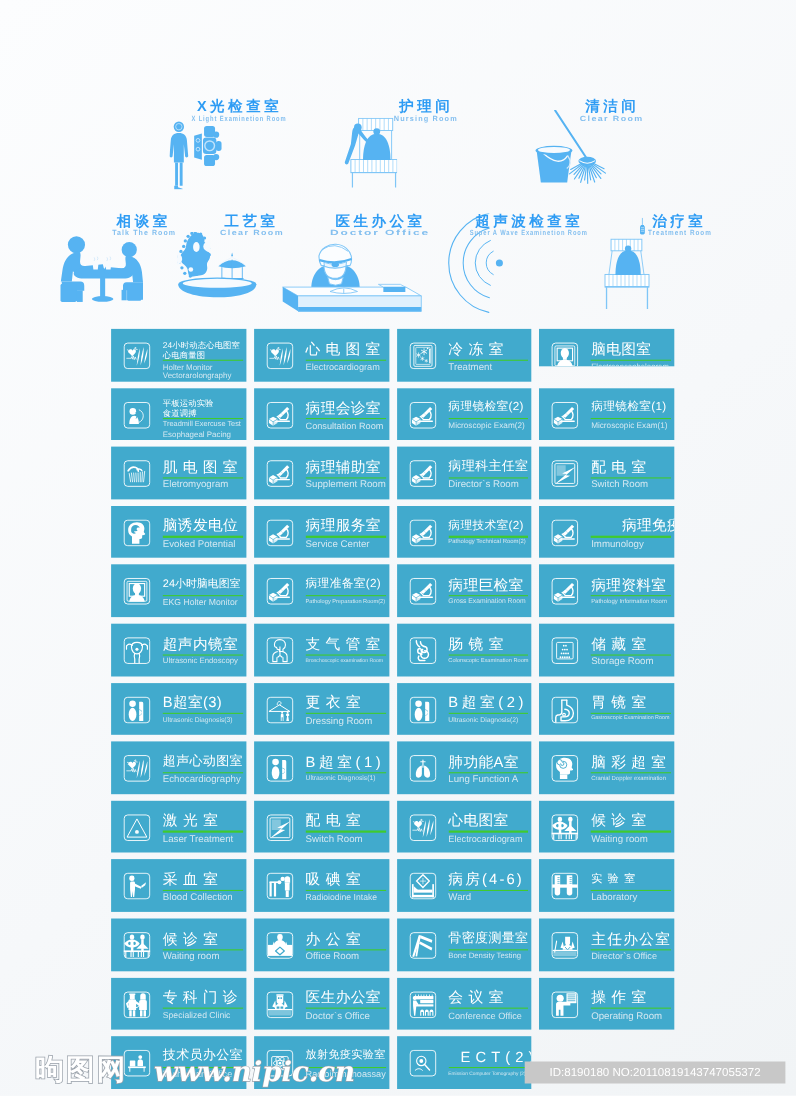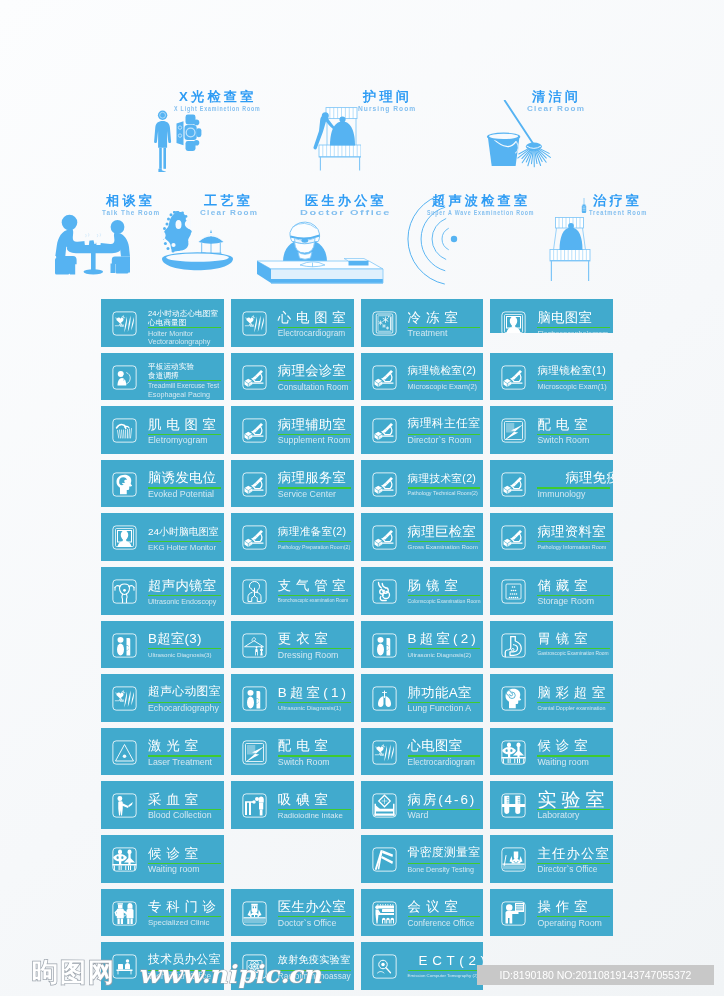--- a/index.html
+++ b/index.html
@@ -1062,21 +1062,21 @@
           <svg viewBox="0 0 100 100" xmlns="http://www.w3.org/2000/svg">
             <rect x="3.5" y="3.5" width="93" height="93" rx="13" ry="13" fill="none" stroke="#ffffff" stroke-width="3.6" opacity="0.9"></rect>
             <path d="M13 11 h20 v63 a10 10 0 0 1-20 0z" fill="#ffffff"></path>
             <path d="M23 19 h8 M23 26 h8 M23 33 h8 M23 40 h8" stroke="#41aacd" stroke-width="2.6"></path>
             <path d="M57 11 h20 v63 a10 10 0 0 1-20 0z" fill="#ffffff"></path>
             <path d="M67 19 h8 M67 26 h8 M67 33 h8 M67 40 h8" stroke="#41aacd" stroke-width="2.6"></path>
             <rect x="4" y="44" width="92" height="12" fill="#ffffff"></rect>
           </svg>
         </div>
   <div class="pbody">
-    <div class="pcn" style="font-size:19px;line-height:13.40px;letter-spacing:5.00px;top:11.50px;">实验室</div>
+    <div class="pcn" style="font-size:10px;line-height:13.40px;letter-spacing:5.00px;top:11.50px;">实验室</div>
     <div class="pgl gl-one"></div>
     <div class="pen" style="font-size:8.80px;line-height:8.80px;top:30.00px;">Laboratory</div>
   </div>
 </div>
 <div class="plate" style="left:0.0px;top:536.0px;width:122.8px;height:47.6px;">
   <div class="picon">
           <svg viewBox="0 0 100 100" xmlns="http://www.w3.org/2000/svg">
             <rect x="3.5" y="3.5" width="93" height="93" rx="13" ry="13" fill="none" stroke="#ffffff" stroke-width="3.6" opacity="0.9"></rect>
             <rect x="24" y="10" width="16" height="19" rx="8" fill="#ffffff"></rect>
             <path d="M32 28 c12 0 23 6 28 15 -5 9-16 15-28 15 -12 0-23-6-28-15 5-9 16-15 28-15z" fill="#ffffff"></path>
@@ -1090,20 +1090,37 @@
             <rect x="2" y="68" width="96" height="6" fill="#ffffff"></rect>
             <path d="M9.5 74 v18 M28.5 74 v18 M36.5 74 v18 M55 74 v18 M66 74 v18 M74 74 v18 M91 74 v18" stroke="#ffffff" stroke-width="4"></path>
           </svg>
         </div>
   <div class="pbody">
     <div class="pcn" style="font-size:13.40px;line-height:13.40px;letter-spacing:5.00px;top:11.50px;">候诊室</div>
     <div class="pgl gl-one"></div>
     <div class="pen" style="font-size:8.80px;line-height:8.80px;top:30.00px;">Waiting room</div>
   </div>
 </div>
+<div class="plate" style="left:129.8px;top:536.0px;width:122.8px;height:47.6px;">
+  <div class="picon">
+          <svg viewBox="0 0 100 100" xmlns="http://www.w3.org/2000/svg">
+            <rect x="3.5" y="3.5" width="93" height="93" rx="13" ry="13" fill="none" stroke="#ffffff" stroke-width="3.6" opacity="0.9"></rect>
+            <rect x="40" y="8" width="20" height="24" rx="9" fill="#ffffff"></rect>
+            <path d="M28 52 c0-13 9-22 22-22 13 0 22 9 22 22z" fill="#ffffff"></path>
+            <path d="M28 36 l-6 16 h10z M72 36 l6 16 H68z" fill="#ffffff"></path>
+            <rect x="6" y="48" width="88" height="40" fill="#ffffff"></rect>
+            <path d="M50 56 L66 70 50 84 34 70z" fill="none" stroke="#41aacd" stroke-width="4.4" stroke-linejoin="round"></path>
+          </svg>
+        </div>
+  <div class="pbody">
+    <div class="pcn" style="font-size:13.40px;line-height:13.40px;letter-spacing:5.00px;top:11.50px;">办公室</div>
+    <div class="pgl gl-one"></div>
+    <div class="pen" style="font-size:8.80px;line-height:8.80px;top:30.00px;">Office Room</div>
+  </div>
+</div>
 <div class="plate" style="left:389.4px;top:536.0px;width:122.8px;height:47.6px;">
   <div class="picon">
           <svg viewBox="0 0 100 100" xmlns="http://www.w3.org/2000/svg">
             <rect x="3.5" y="3.5" width="93" height="93" rx="13" ry="13" fill="none" stroke="#ffffff" stroke-width="3.6" opacity="0.9"></rect>
             <path d="M51 18 h18 v22 c0 6-4 10-9 10 -5 0-9-4-9-10z" fill="#ffffff"></path>
             <path d="M42 66 c0-11 8-19 18-19 10 0 18 8 18 19z" fill="#ffffff"></path>
             <path d="M42 36 l-8 22 14 4z M78 36 l8 22 -14 4z" fill="#ffffff"></path>
             <path d="M51 56 l9 10 9-10" fill="none" stroke="#41aacd" stroke-width="3.4"></path>
             <path d="M20 34 L13 74" fill="none" stroke="#ffffff" stroke-width="4" stroke-linecap="round"></path>
             <rect x="6" y="66" width="88" height="5" fill="#ffffff"></rect>

